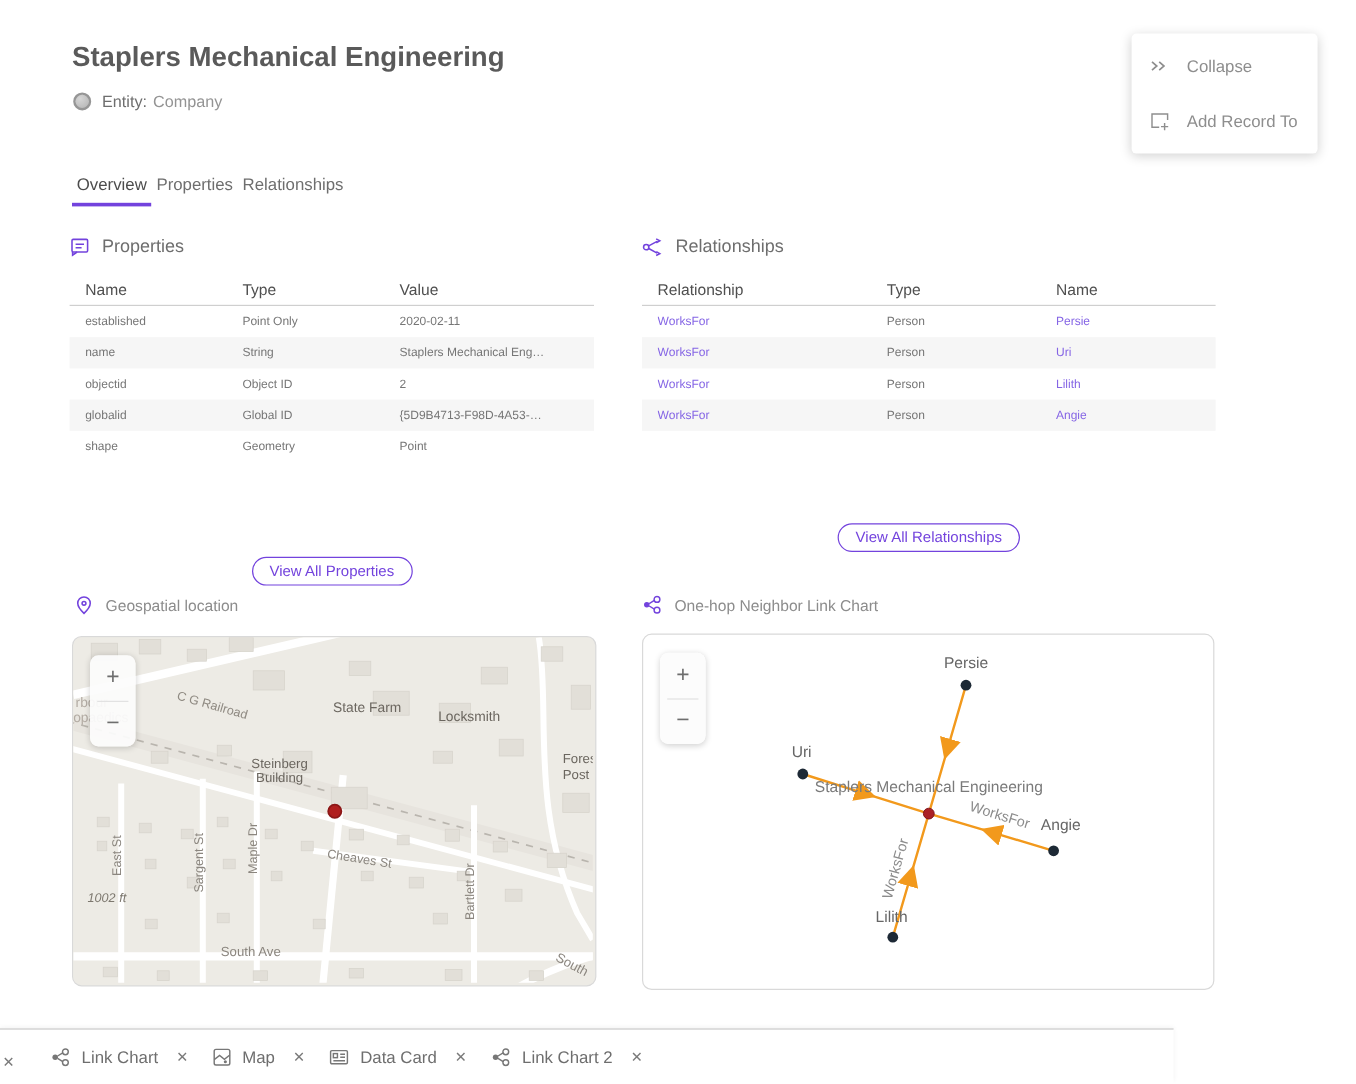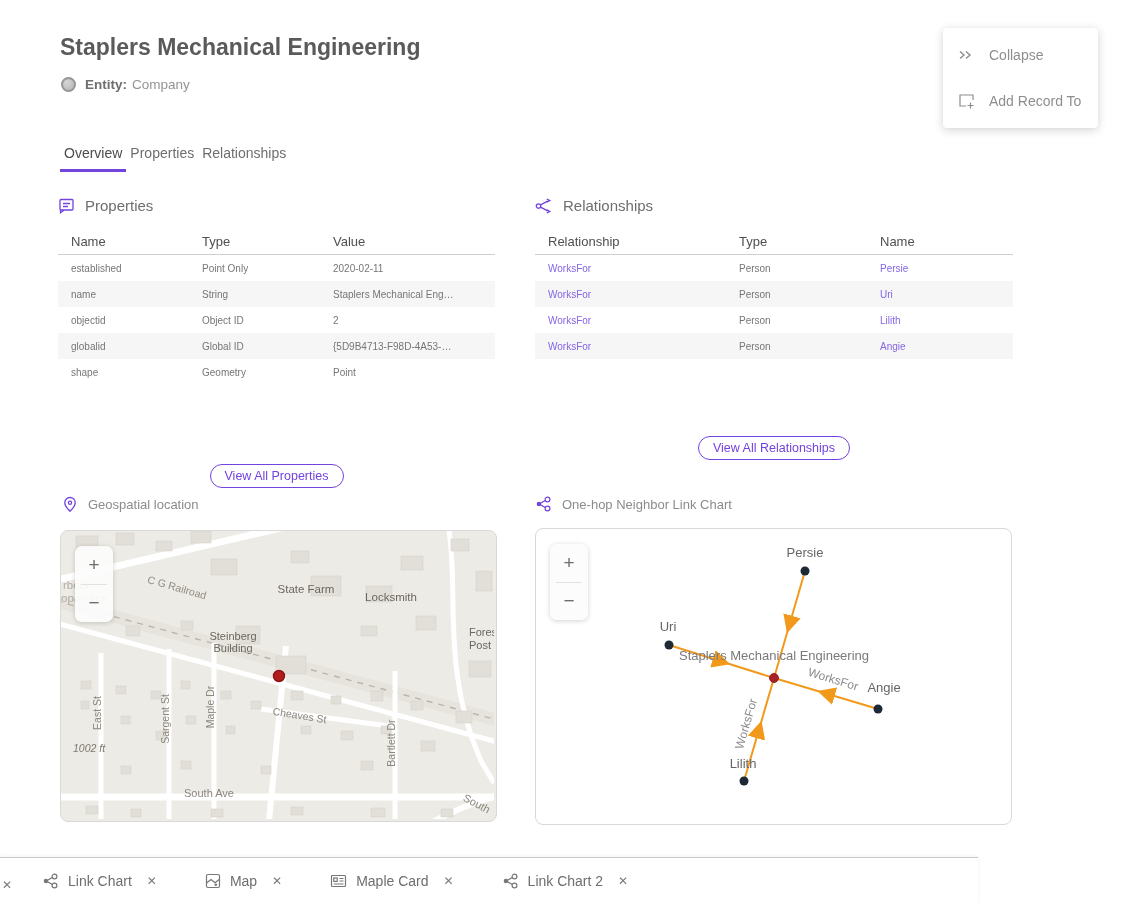--- a/index.html
+++ b/index.html
@@ -4,21 +4,21 @@
 <style>
   html,body{margin:0;padding:0;background:#fff;}
   .page{position:relative;width:1130px;height:903px;overflow:hidden;background:#fff;
         font-family:"Liberation Sans", sans-serif;color:#6e6e6e;}
 
   
   .title{position:absolute;left:60px;top:34px;font-size:23px;font-weight:bold;color:#5a5a5a;}
   .entity-row{position:absolute;left:61px;top:77px;display:flex;align-items:center;font-size:13.5px;}
   .entity-dot{width:15px;height:15px;border-radius:50%;background:radial-gradient(circle at 35% 30%,#d6d6d6,#b3b3b3);
               border:2px solid #969696;box-sizing:border-box;margin-right:9px;}
-  .entity-label{font-weight:bold;color:#6e6e6e;margin-right:5px;}
+  .entity-label{font-weight:normal;color:#6e6e6e;margin-right:5px;}
   .entity-type{color:#949494;}
 
   
   .context-menu{position:absolute;left:943px;top:28px;width:155px;background:#fff;border-radius:4px;
                 box-shadow:0 2px 10px rgba(0,0,0,0.18);padding:4px 0;}
   .menu-item{display:flex;align-items:center;height:46px;padding:0 14px;cursor:pointer;color:#8e8e8e;font-size:14px;}
   .menu-item .mi-icon{width:20px;height:18px;margin-right:12px;color:#8e8e8e;display:inline-flex;align-items:center;}
 
   
   .tabs{position:absolute;left:60px;top:143px;display:flex;font-size:14px;}
@@ -57,21 +57,21 @@
   .chart-card{position:absolute;left:535px;top:528px;width:475px;height:295px;border:1px solid #d9d9d9;
             border-radius:8px;overflow:hidden;background:#fff;}
   .zoom-ctl{position:absolute;left:14px;top:15px;width:38px;height:76px;background:rgba(252,252,252,0.93);
             border-radius:7px;box-shadow:0 1px 5px rgba(0,0,0,0.18);display:flex;flex-direction:column;z-index:5;}
   .zoom-btn{flex:1;display:flex;align-items:center;justify-content:center;font-size:19px;color:#6e6e6e;cursor:pointer;}
   .zoom-div{height:1px;background:#e2e2e2;margin:0 6px;}
 
   
   .bottom-bar{position:absolute;left:0;top:857px;width:978px;height:46px;background:#fff;
               border-top:1px solid #c9c9c9;box-shadow:0 -1px 4px rgba(0,0,0,0.05);
-              display:flex;align-items:center;padding-left:42px;gap:48px;box-sizing:border-box;}
+              display:flex;align-items:center;padding-left:42px;gap:20px;box-sizing:border-box;}
   .btab{display:flex;align-items:center;gap:9px;font-size:14px;color:#6e6e6e;cursor:pointer;}
   .btab .bicon{display:inline-flex;color:#777;}
   .bclose{color:#7a7a7a;font-size:12px;cursor:pointer;padding-left:6px;}
   .clipped-close{position:absolute;left:2px;top:878px;color:#7a7a7a;font-size:12px;cursor:pointer;}
 
   svg text{font-family:"Liberation Sans", sans-serif;}
   .edge{stroke:var(--orange);stroke-width:2;fill:none;}
 </style>
 </head>
 <body>
@@ -388,21 +388,21 @@
         <span class="bclose">✕</span>
       </div>
       <div class="btab">
         <span class="bicon">
           <svg width="17" height="16" viewBox="0 0 17 16" fill="none" stroke="currentColor" stroke-width="1.2">
             <rect x="1.5" y="2.5" width="14" height="11" rx="1"></rect>
             <rect x="3.8" y="5" width="3.4" height="3.4"></rect>
             <path d="M9.5,5.5 h4 M9.5,8 h4 M3.8,11 h9.7"></path>
           </svg>
         </span>
-        <span>Maple Card</span>
+        <span>Data Card</span>
         <span class="bclose">✕</span>
       </div>
       <div class="btab">
         <span class="bicon">
           <svg width="17" height="16" viewBox="0 0 17 16">
             <circle cx="4" cy="8" r="2.3" fill="currentColor"></circle>
             <circle cx="12.5" cy="3.5" r="2.4" fill="none" stroke="currentColor" stroke-width="1.2"></circle>
             <circle cx="12.5" cy="12.5" r="2.4" fill="none" stroke="currentColor" stroke-width="1.2"></circle>
             <path d="M6,7 L10.3,4.4 M6,9 L10.3,11.6" stroke="currentColor" stroke-width="1.2"></path>
           </svg>

